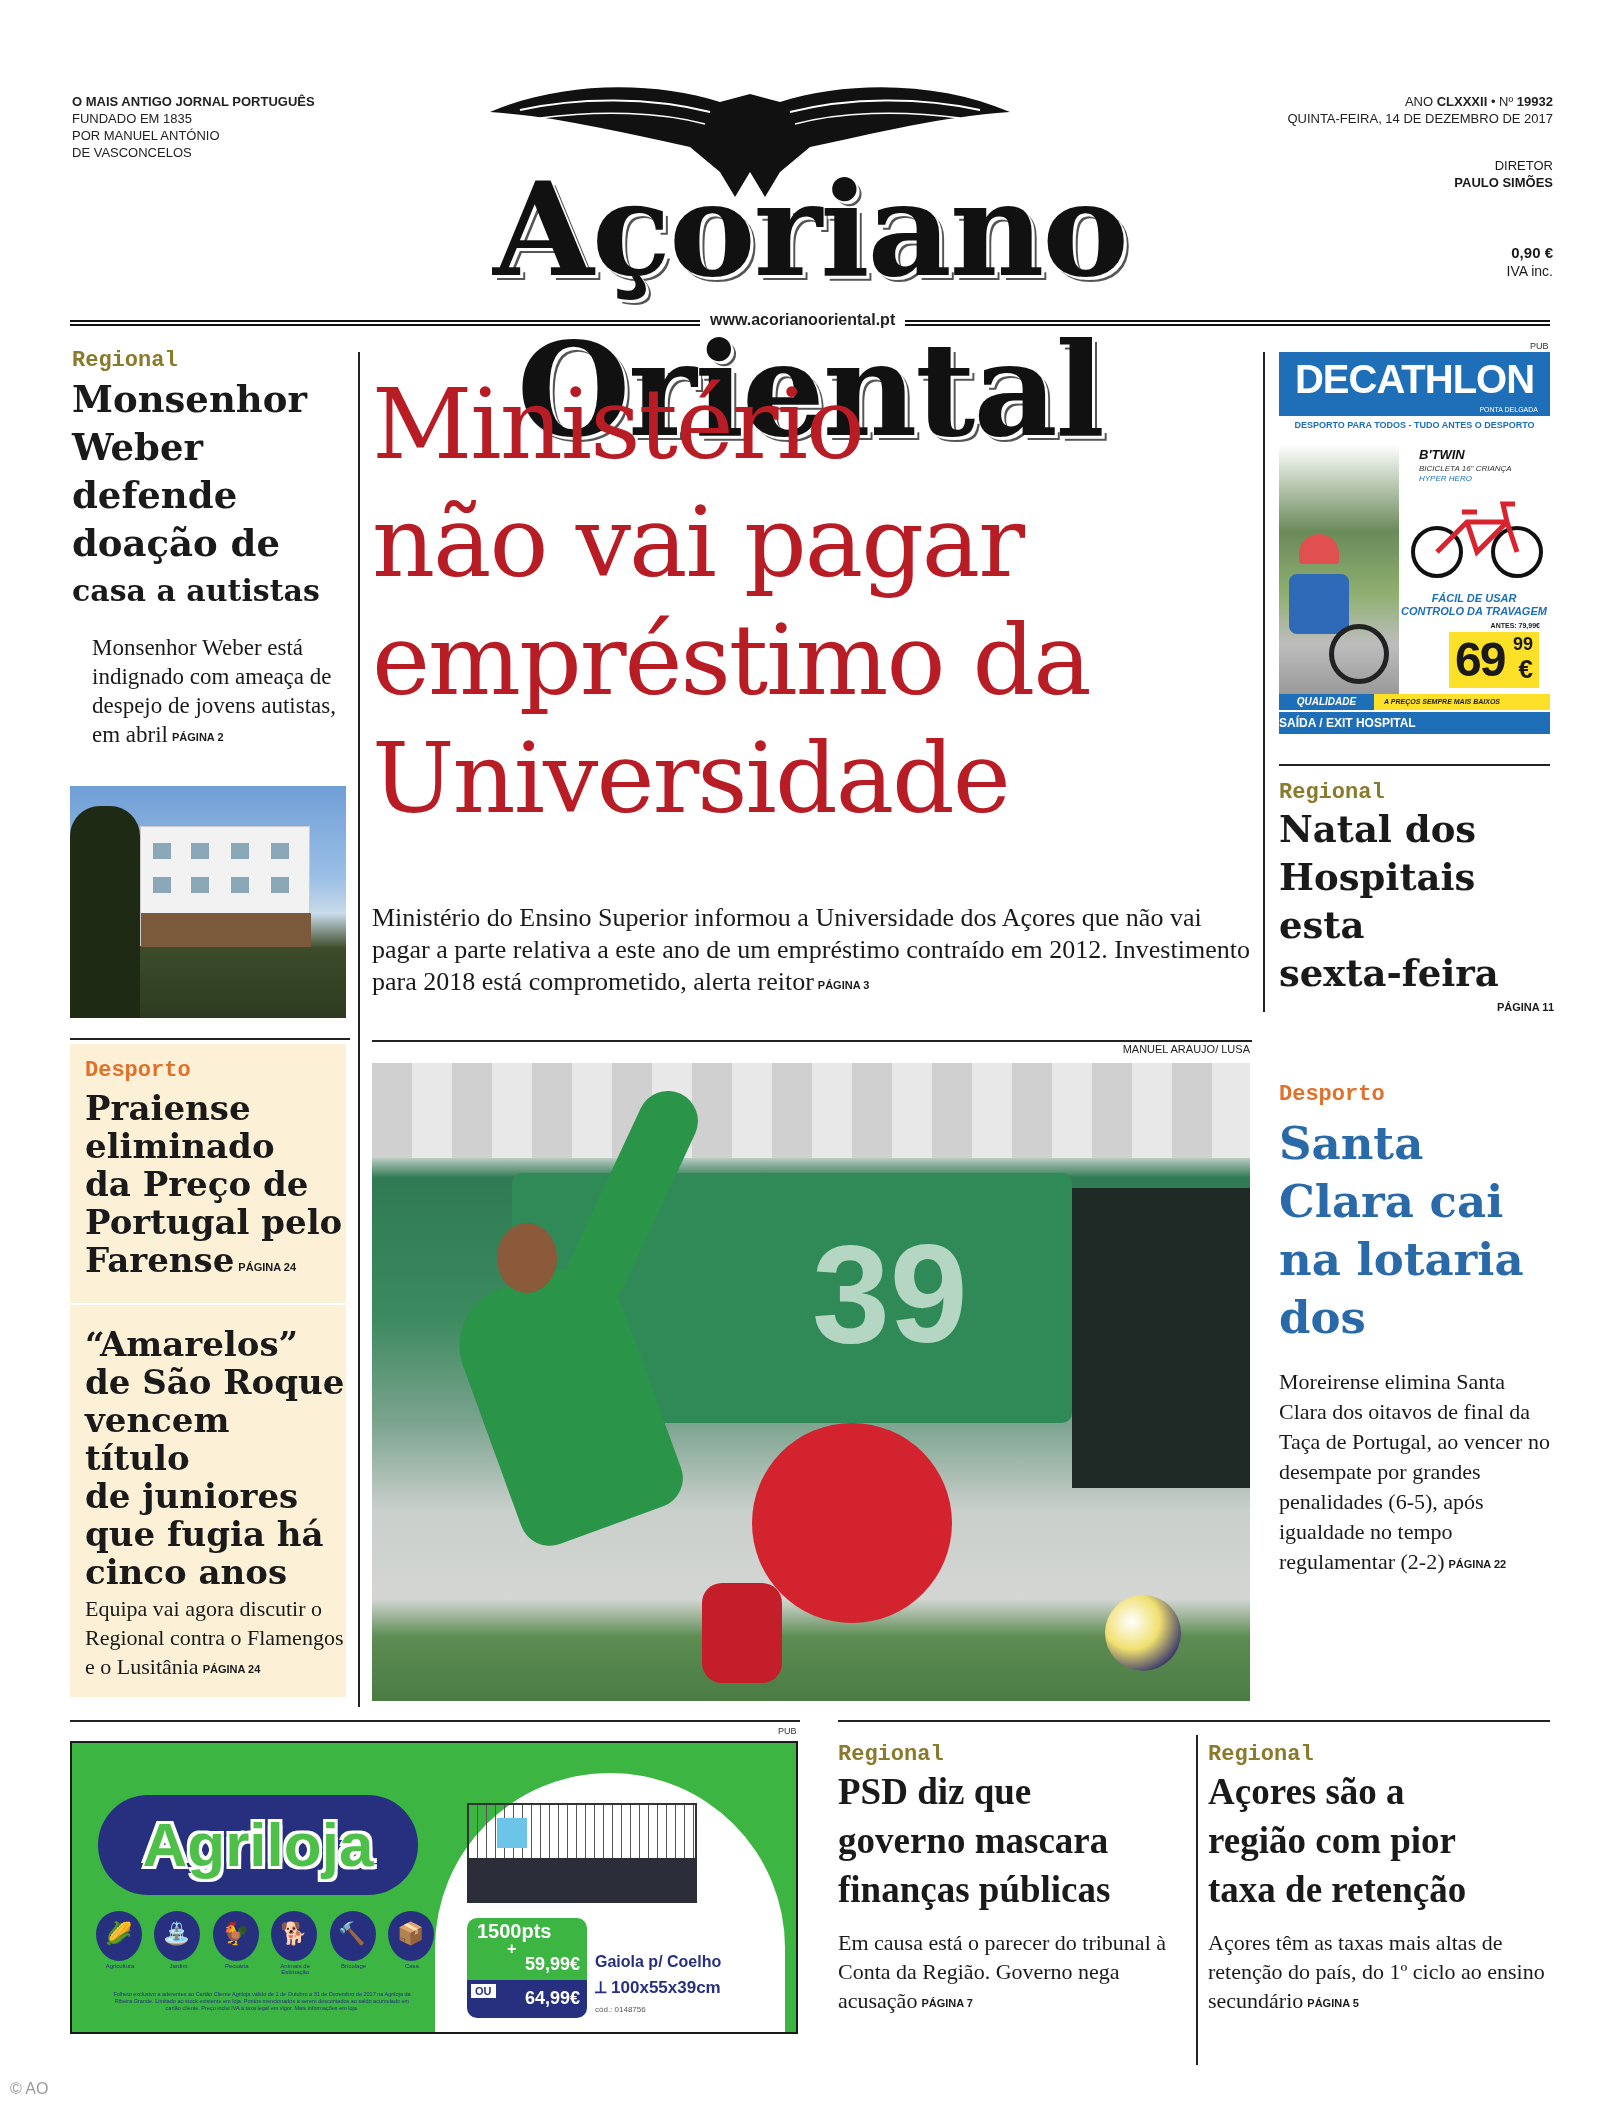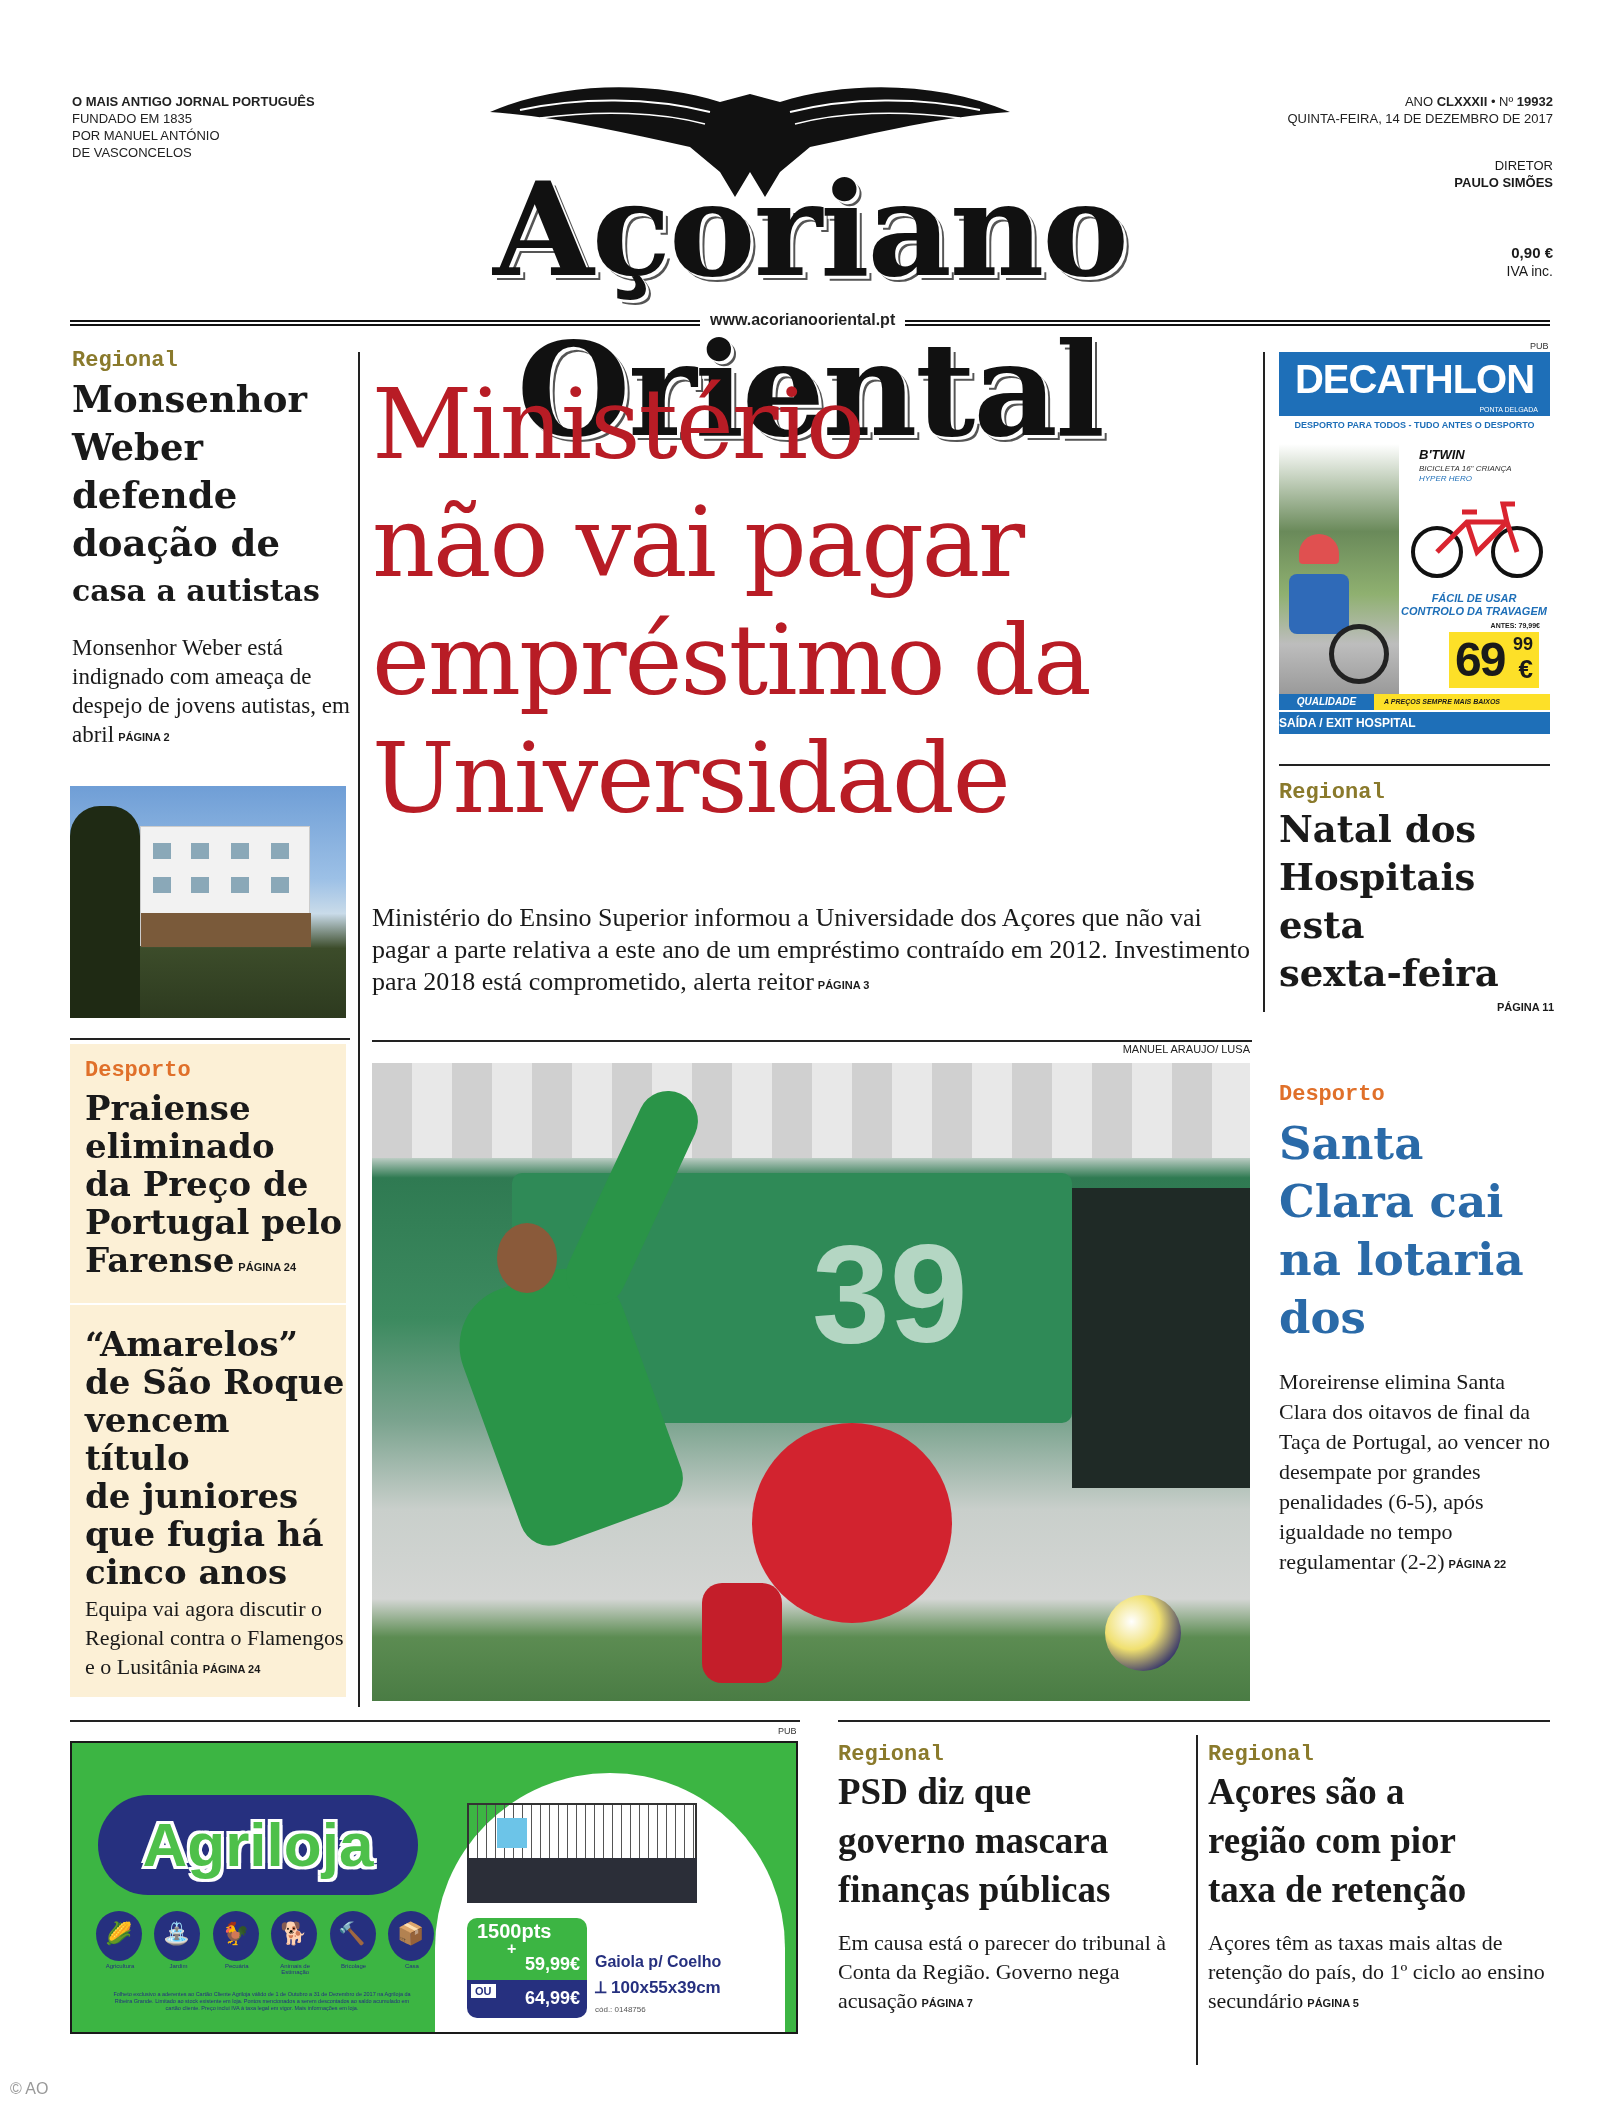--- a/index.html
+++ b/index.html
@@ -104,21 +104,21 @@
 
 <div class="abs" style="left:72px; top:348px; width:280px;">
   <div class="kicker k-regional">Regional</div>
   <div class="h-left" style="margin-top:2px;">
     <div>Monsenhor</div>
     <div>Weber</div>
     <div>defende</div>
     <div>doação de</div>
     <div style="font-size:30px; white-space:nowrap;">casa a autistas</div>
   </div>
-  <div class="body-txt" style="margin-top:18px;">
+  <div class="body-txt" style="margin-top:18px;margin-left:20px;">
     <span>Monsenhor Weber está indignado com ameaça de despejo de jovens autistas, em abril</span><span class="pag">PÁGINA 2</span>
   </div>
 </div>
 
 <div class="abs" style="left:70px; top:786px; width:276px; height:232px; background:linear-gradient(180deg,#6f9ed6 0%,#9cc0e6 40%,#c9dbe9 55%,#3c4c2a 70%,#2d3a1f 100%); overflow:hidden;">
   <div style="position:absolute; left:70px; top:40px; width:170px; height:120px; background:#f2f2f2; border:1px solid #ccc;">
     <div style="position:absolute; left:12px; top:16px; width:18px; height:16px; background:#8aa8b8;"></div>
     <div style="position:absolute; left:50px; top:16px; width:18px; height:16px; background:#8aa8b8;"></div>
     <div style="position:absolute; left:90px; top:16px; width:18px; height:16px; background:#8aa8b8;"></div>
     <div style="position:absolute; left:130px; top:16px; width:18px; height:16px; background:#8aa8b8;"></div>

